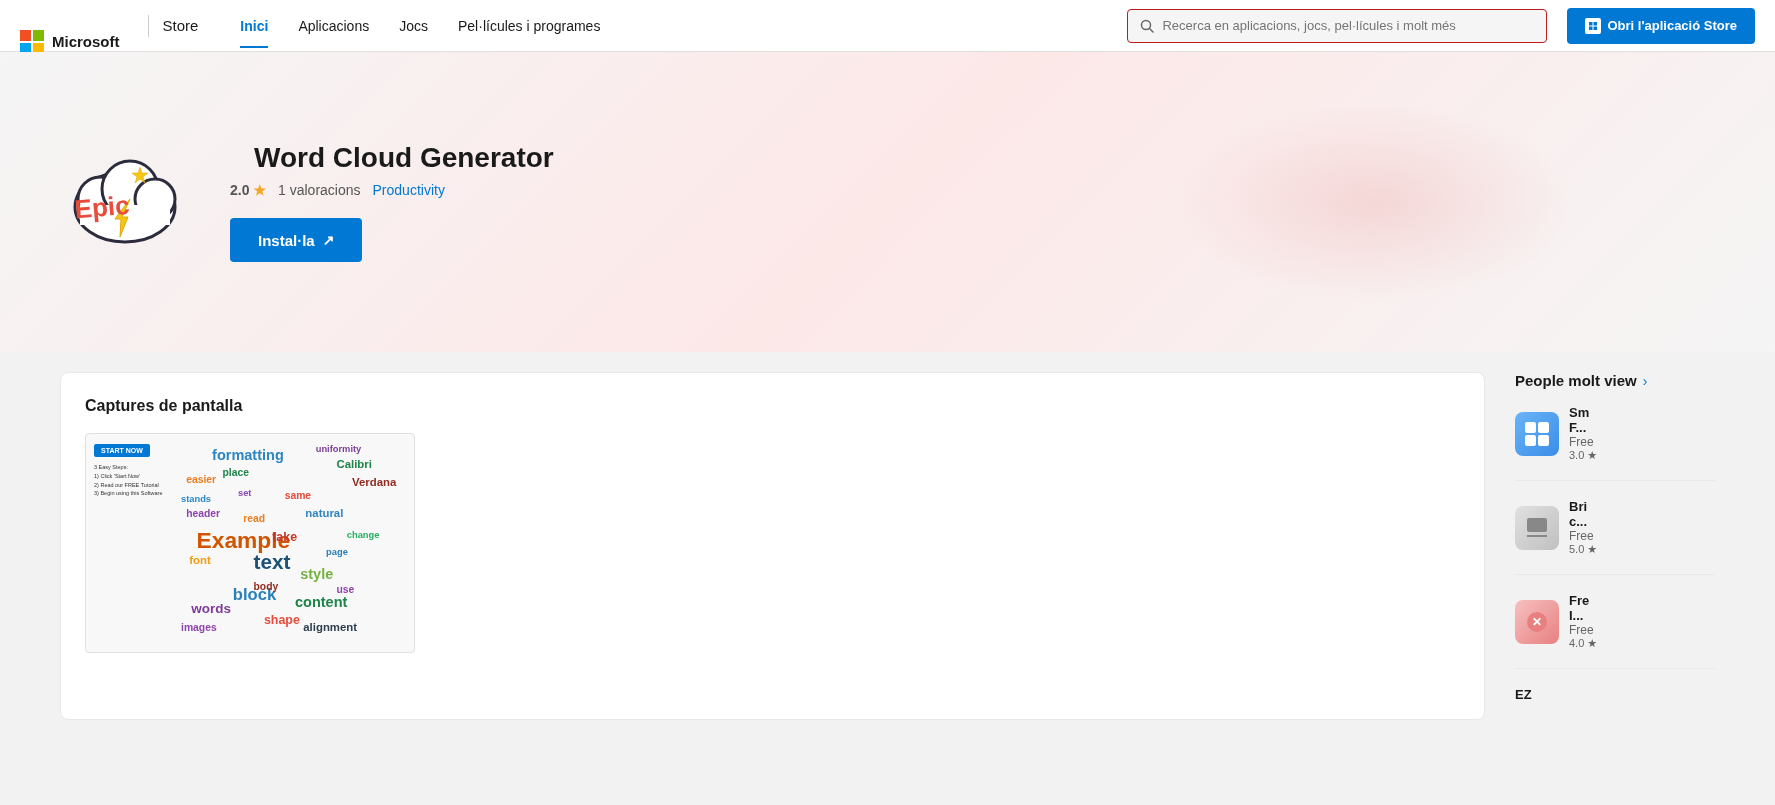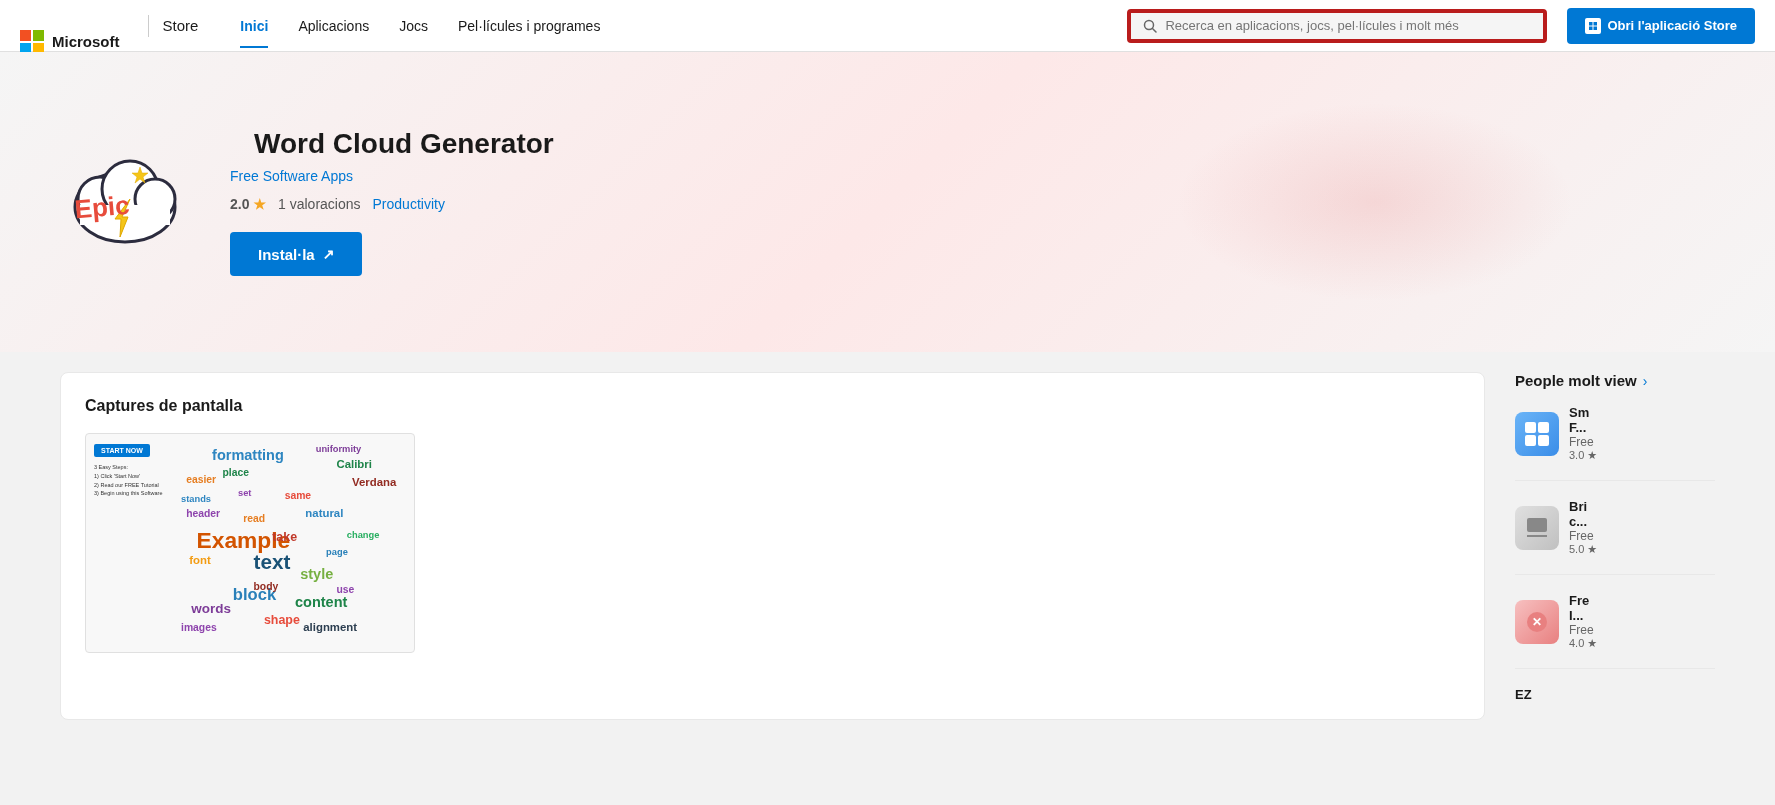--- a/index.html
+++ b/index.html
@@ -77,21 +77,21 @@
       bottom: 0;
       left: 12px;
       right: 12px;
       height: 2px;
       background: #0078d4;
     }
     .search-bar {
       display: flex;
       align-items: center;
       background: #f5f5f5;
-      border: 4px solid #b91c1c;
+      border: 1px solid #b91c1c;
       border-radius: 4px;
       padding: 0 12px;
       height: 34px;
       width: 420px;
       gap: 8px;
       margin-right: 20px;
     }
     .search-icon-svg { color: #666; flex-shrink: 0; }
     .search-input {
       border: none;
@@ -397,21 +397,20 @@
       <polygon points="60,100 68,80 62,80 70,62 55,82 61,82" fill="#f5c518" stroke="#e0a800" stroke-width="1"></polygon>
 
       <text x="42" y="78" font-size="26" font-weight="900" fill="#e74c3c" font-family="Arial Black, Arial" text-anchor="middle" transform="rotate(-5, 55, 70)">Epic</text>
 
       <polygon points="80,30 82,36 88,36 83,40 85,46 80,42 75,46 77,40 72,36 78,36" fill="#f5c518" stroke="#e0a800" stroke-width="0.5"></polygon>
     </svg>
   </div>
 
   <div class="hero-info">
     <h1 class="app-title">Word Cloud Generator</h1>
-    <div class="app-publisher">Free Software Apps</div>
     <div class="app-meta">
       <span class="rating-stars">
         <span>2.0</span>
         <span class="star">★</span>
       </span>
       <span>1 valoracions</span>
       <a class="category-link">Productivity</a>
     </div>
     <button class="install-btn">
       <span>Instal·la</span>

